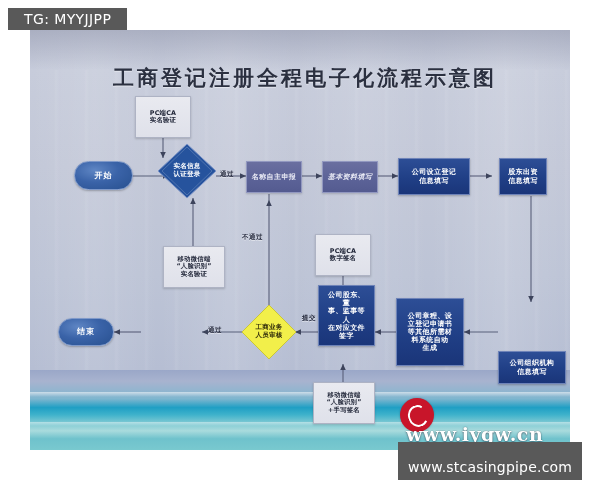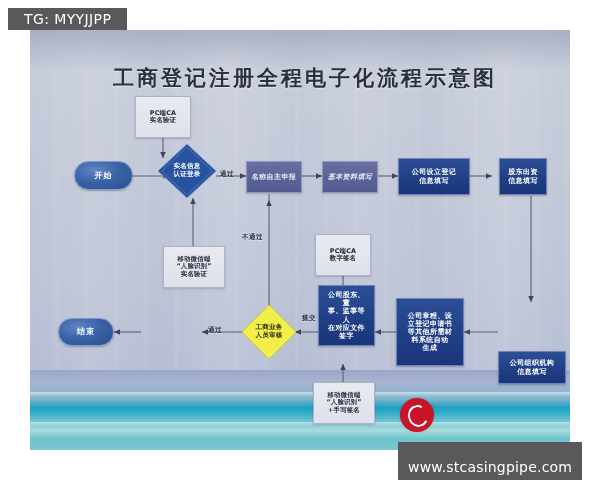--- a/index.html
+++ b/index.html
@@ -414,20 +414,21 @@
   </div>
 
   <div class="edge-label" style="left:190px; top:140px;">通过</div>
   <div class="edge-label" style="left:212px; top:203px;">不通过</div>
   <div class="edge-label" style="left:178px; top:296px;">通过</div>
   <div class="edge-label" style="left:272px; top:284px;">提交</div>
 
   <div class="wm-logo">
     <div class="wm-circle"></div>
   </div>
+  <div class="wm-url">www.iygw.cn</div>
 </div>
 
 <div class="chip" id="tg-chip">
   <span>TG: MYYJJPP</span>
 </div>
 
 <div class="chip" id="site-chip">
   <span>www.stcasingpipe.com</span>
 </div>
 

